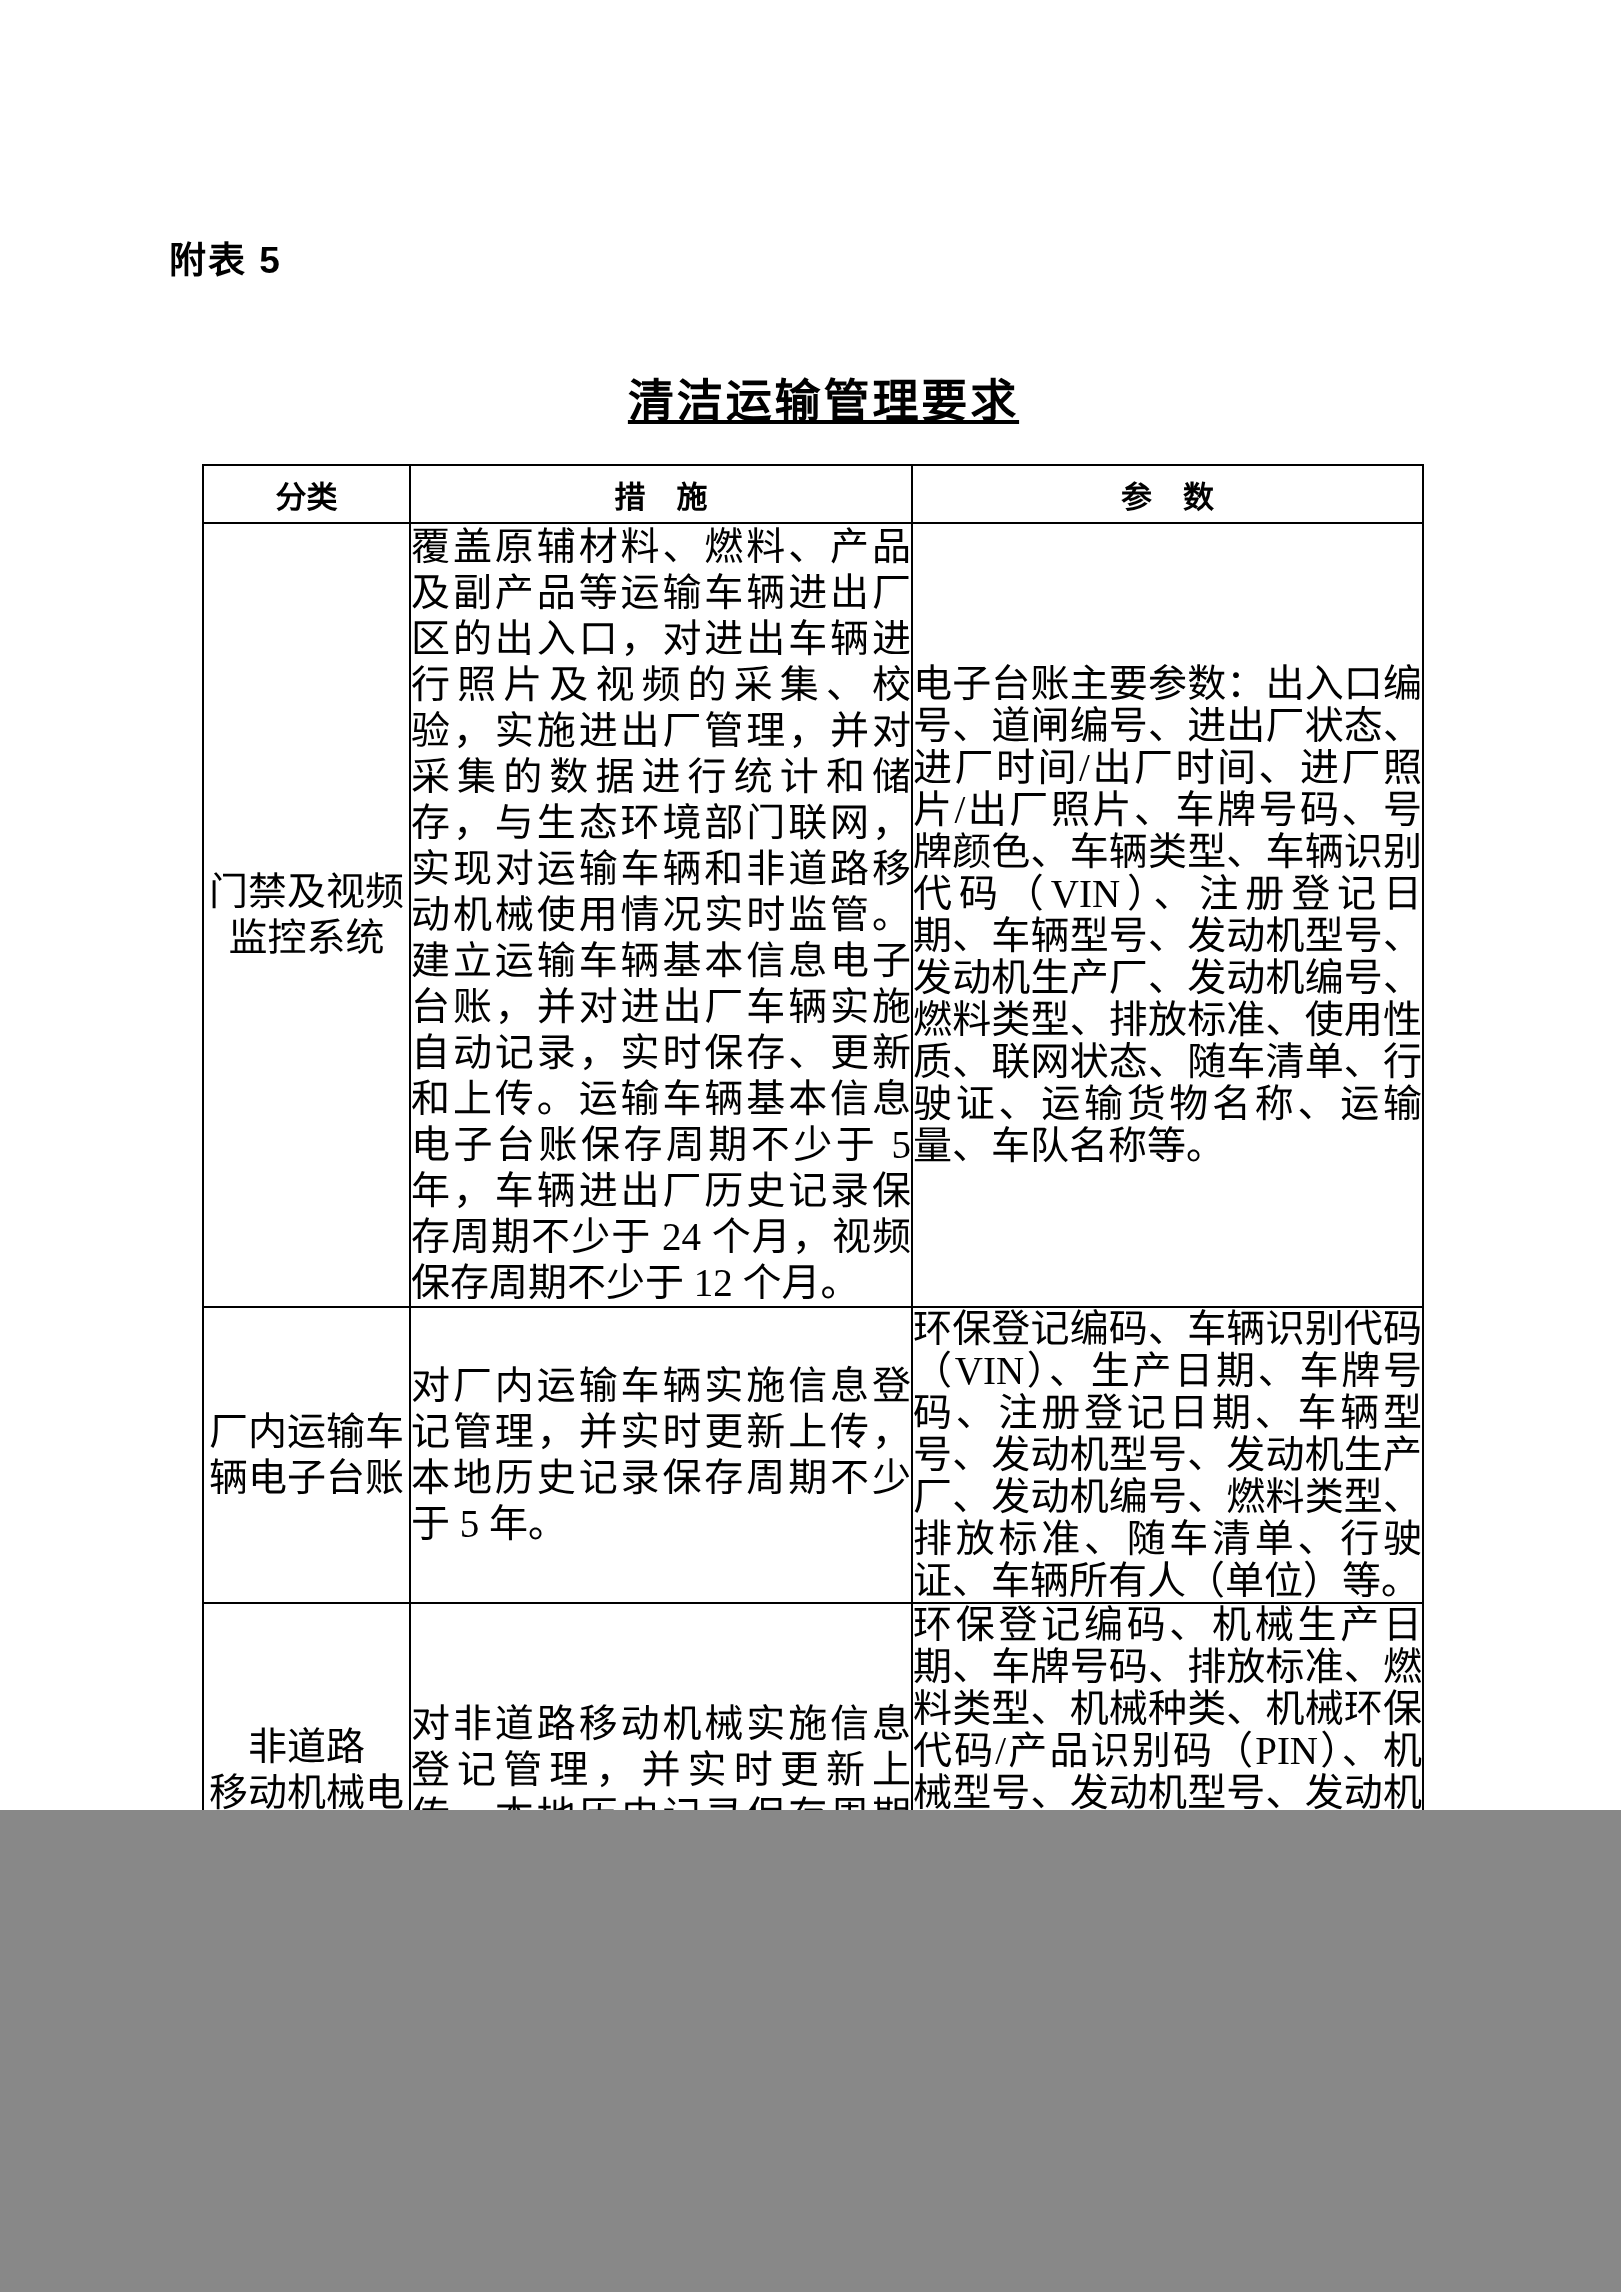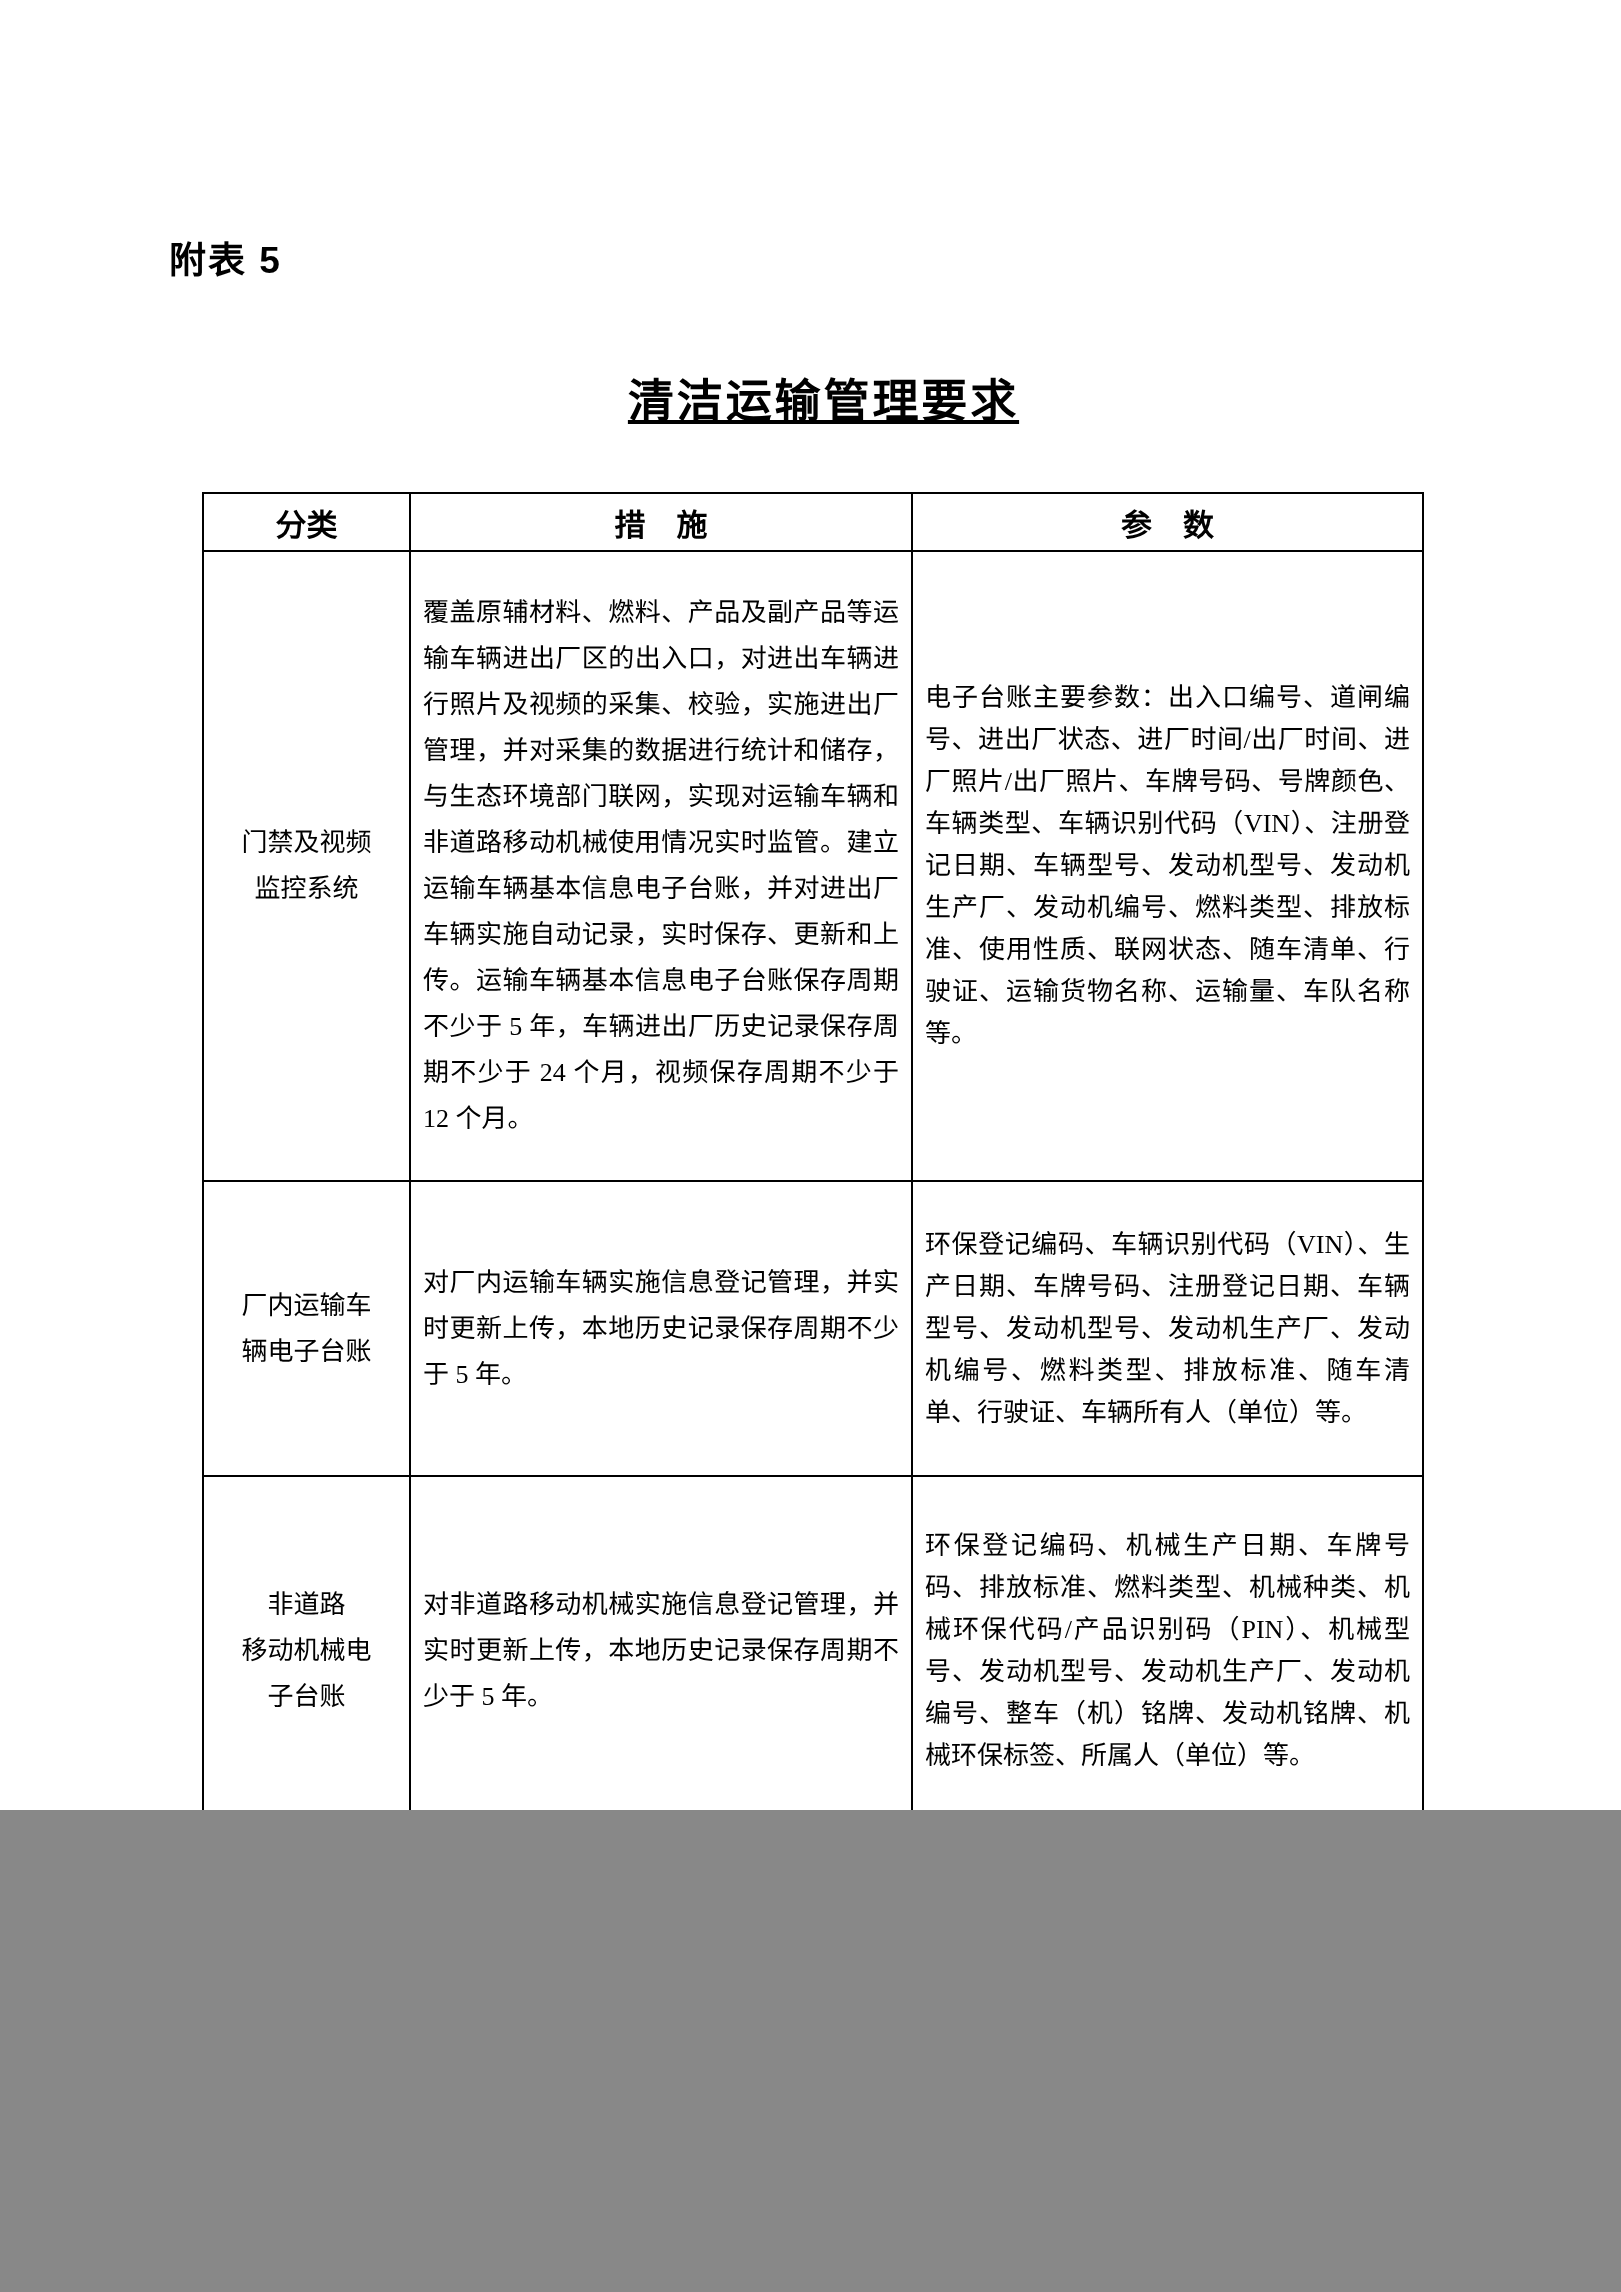--- a/index.html
+++ b/index.html
@@ -38,21 +38,21 @@
     font-family: "Liberation Sans", "DejaVu Sans", sans-serif;
     font-weight: bold;
     font-size: 46px;
     line-height: 1.2;
     letter-spacing: 2.9px;
     text-decoration: underline;
   }
   table.main-table {
     position: absolute;
     left: 202px;
-    top: 492px;
+    top: 464px;
     width: 1219px;
     border-collapse: collapse;
     table-layout: fixed;
   }
   table.main-table, table.main-table th, table.main-table td {
     border: 2px solid #000;
   }
   table.main-table {
     border-width: 2.9px;
   }
@@ -61,22 +61,22 @@
     height: 56px;
     font-family: "Liberation Sans", "DejaVu Sans", sans-serif;
     font-weight: bold;
     font-size: 31px;
     text-align: center;
     vertical-align: middle;
     padding: 0;
   }
   table.main-table td {
     vertical-align: middle;
-    font-size: 26px;
-    padding: 12px;
+    font-size: 39px;
+    padding: 0;
     margin-top: 45px;
   }
   td.cat {
     text-align: center;
     white-space: pre-line;
     line-height: 46px;
     padding: 0 3.9px;
   }
   td.measure {
     text-align: justify;

